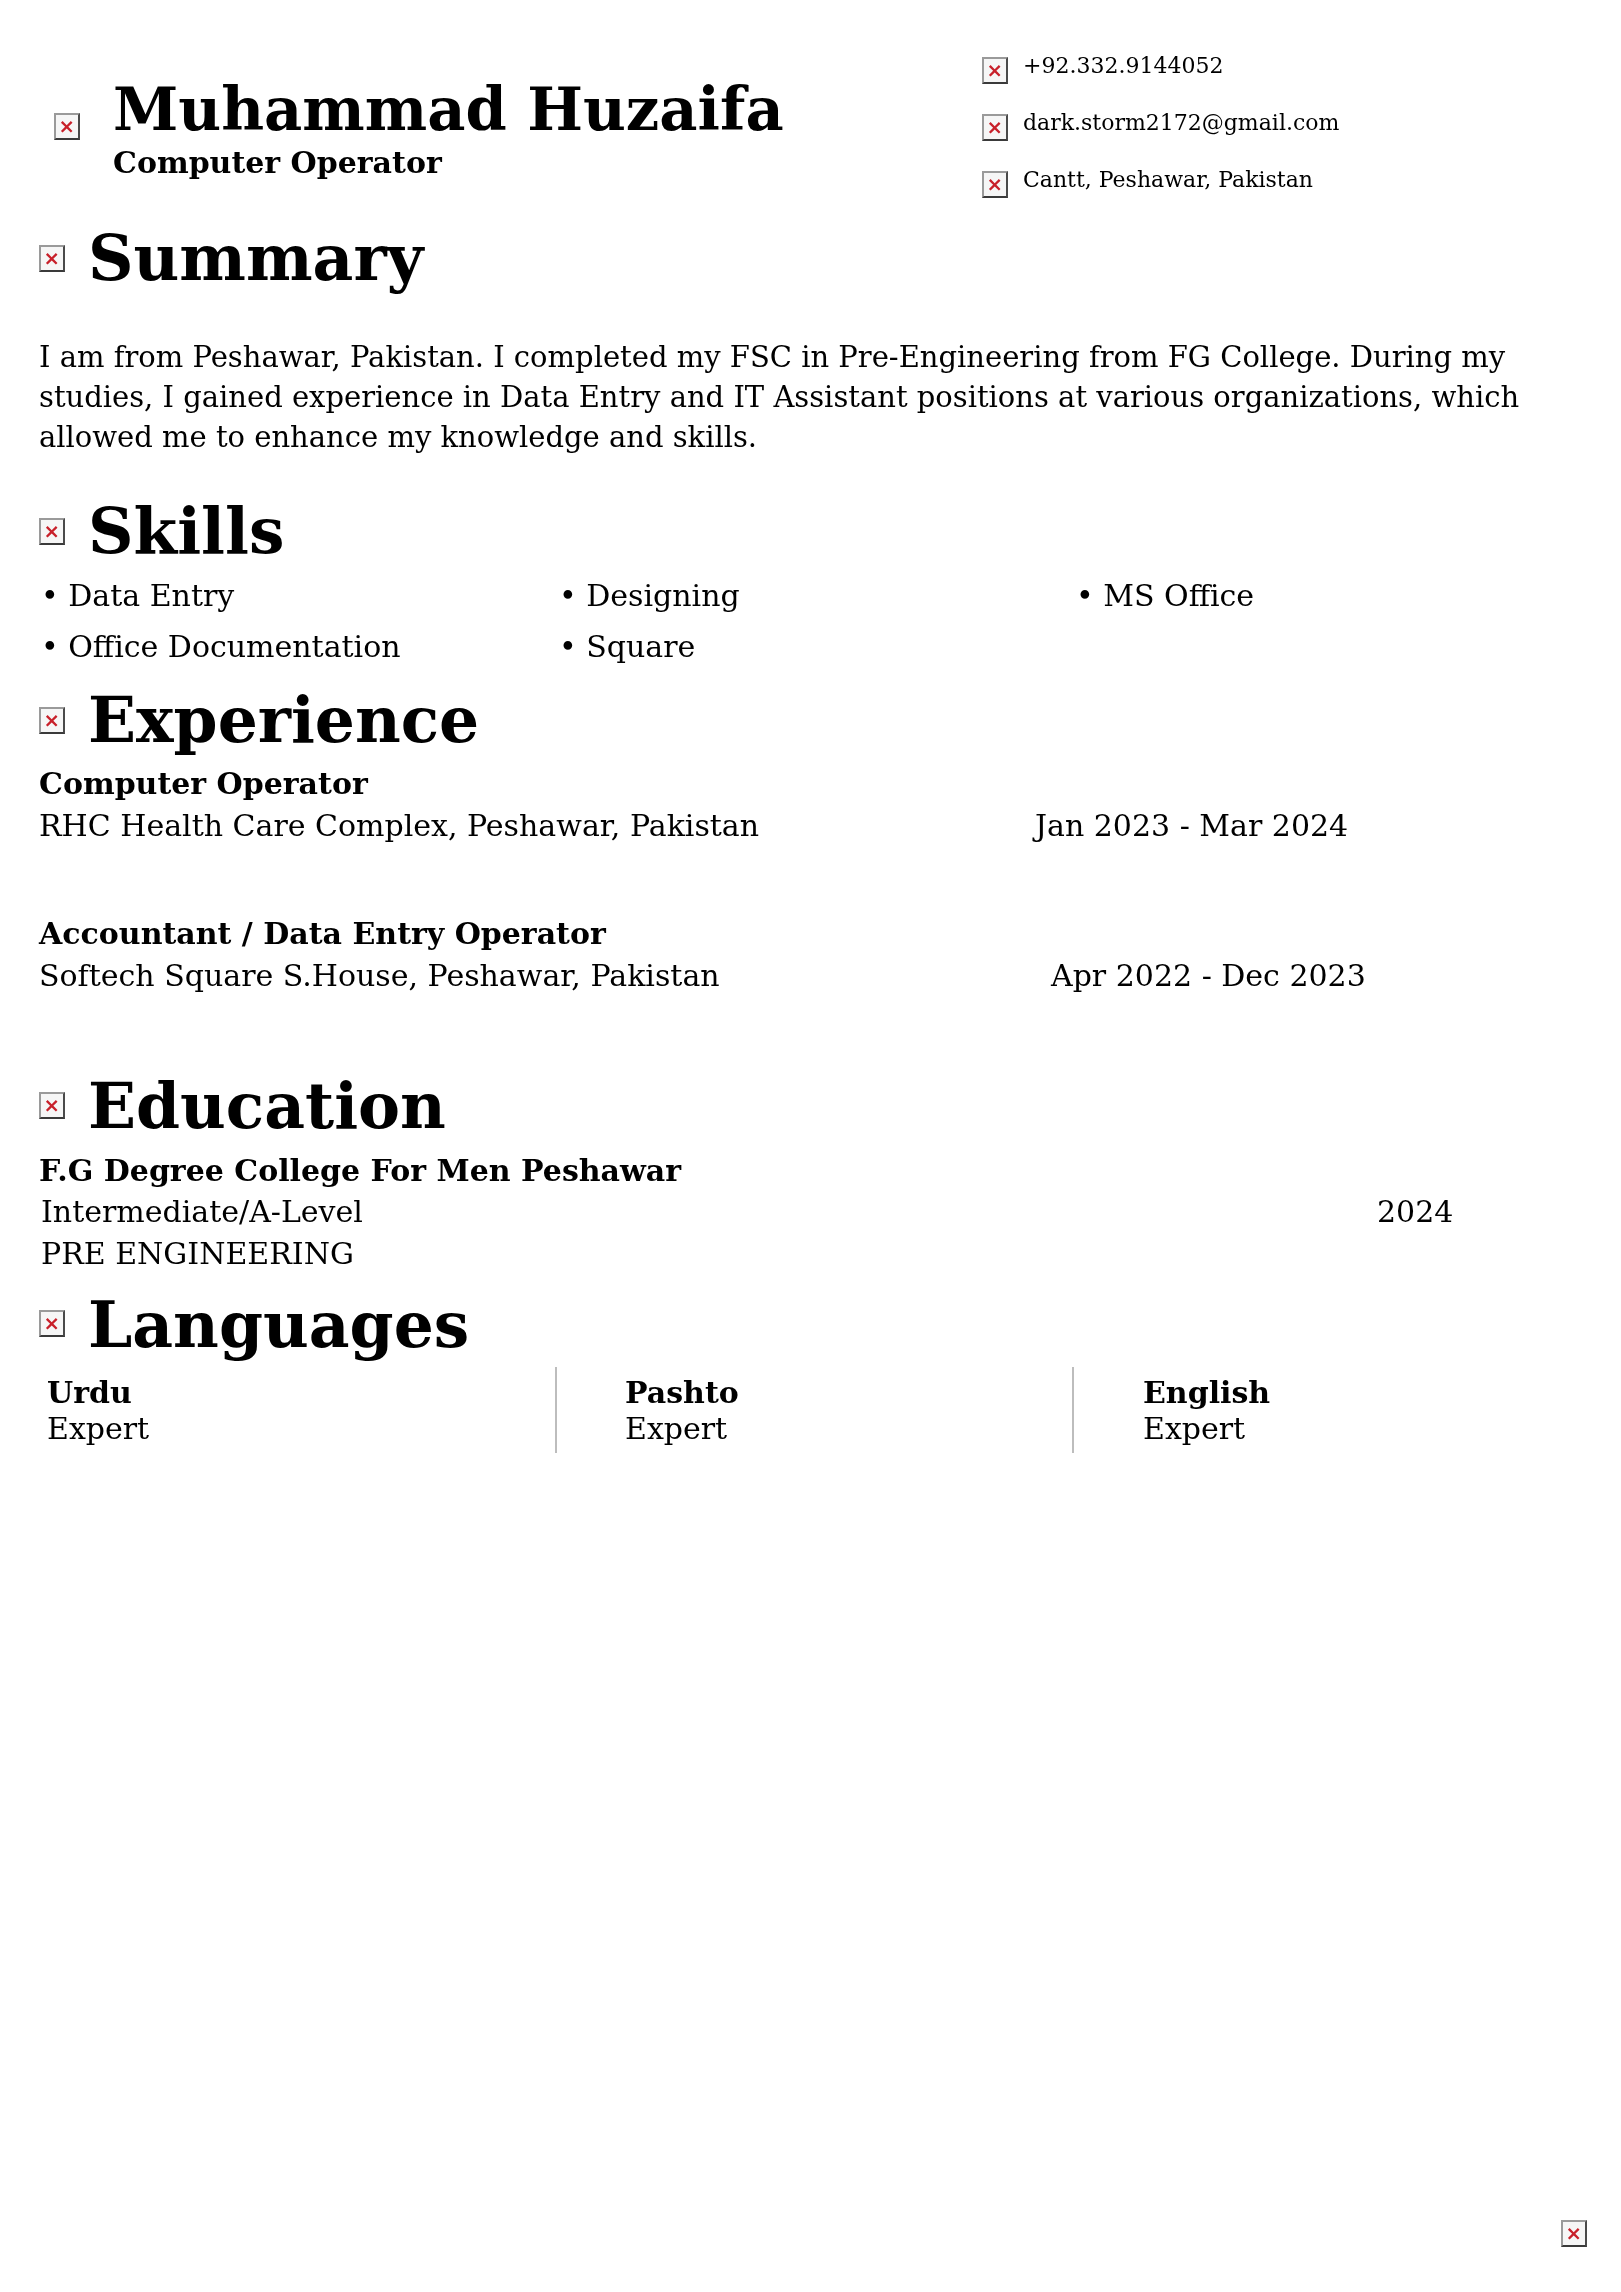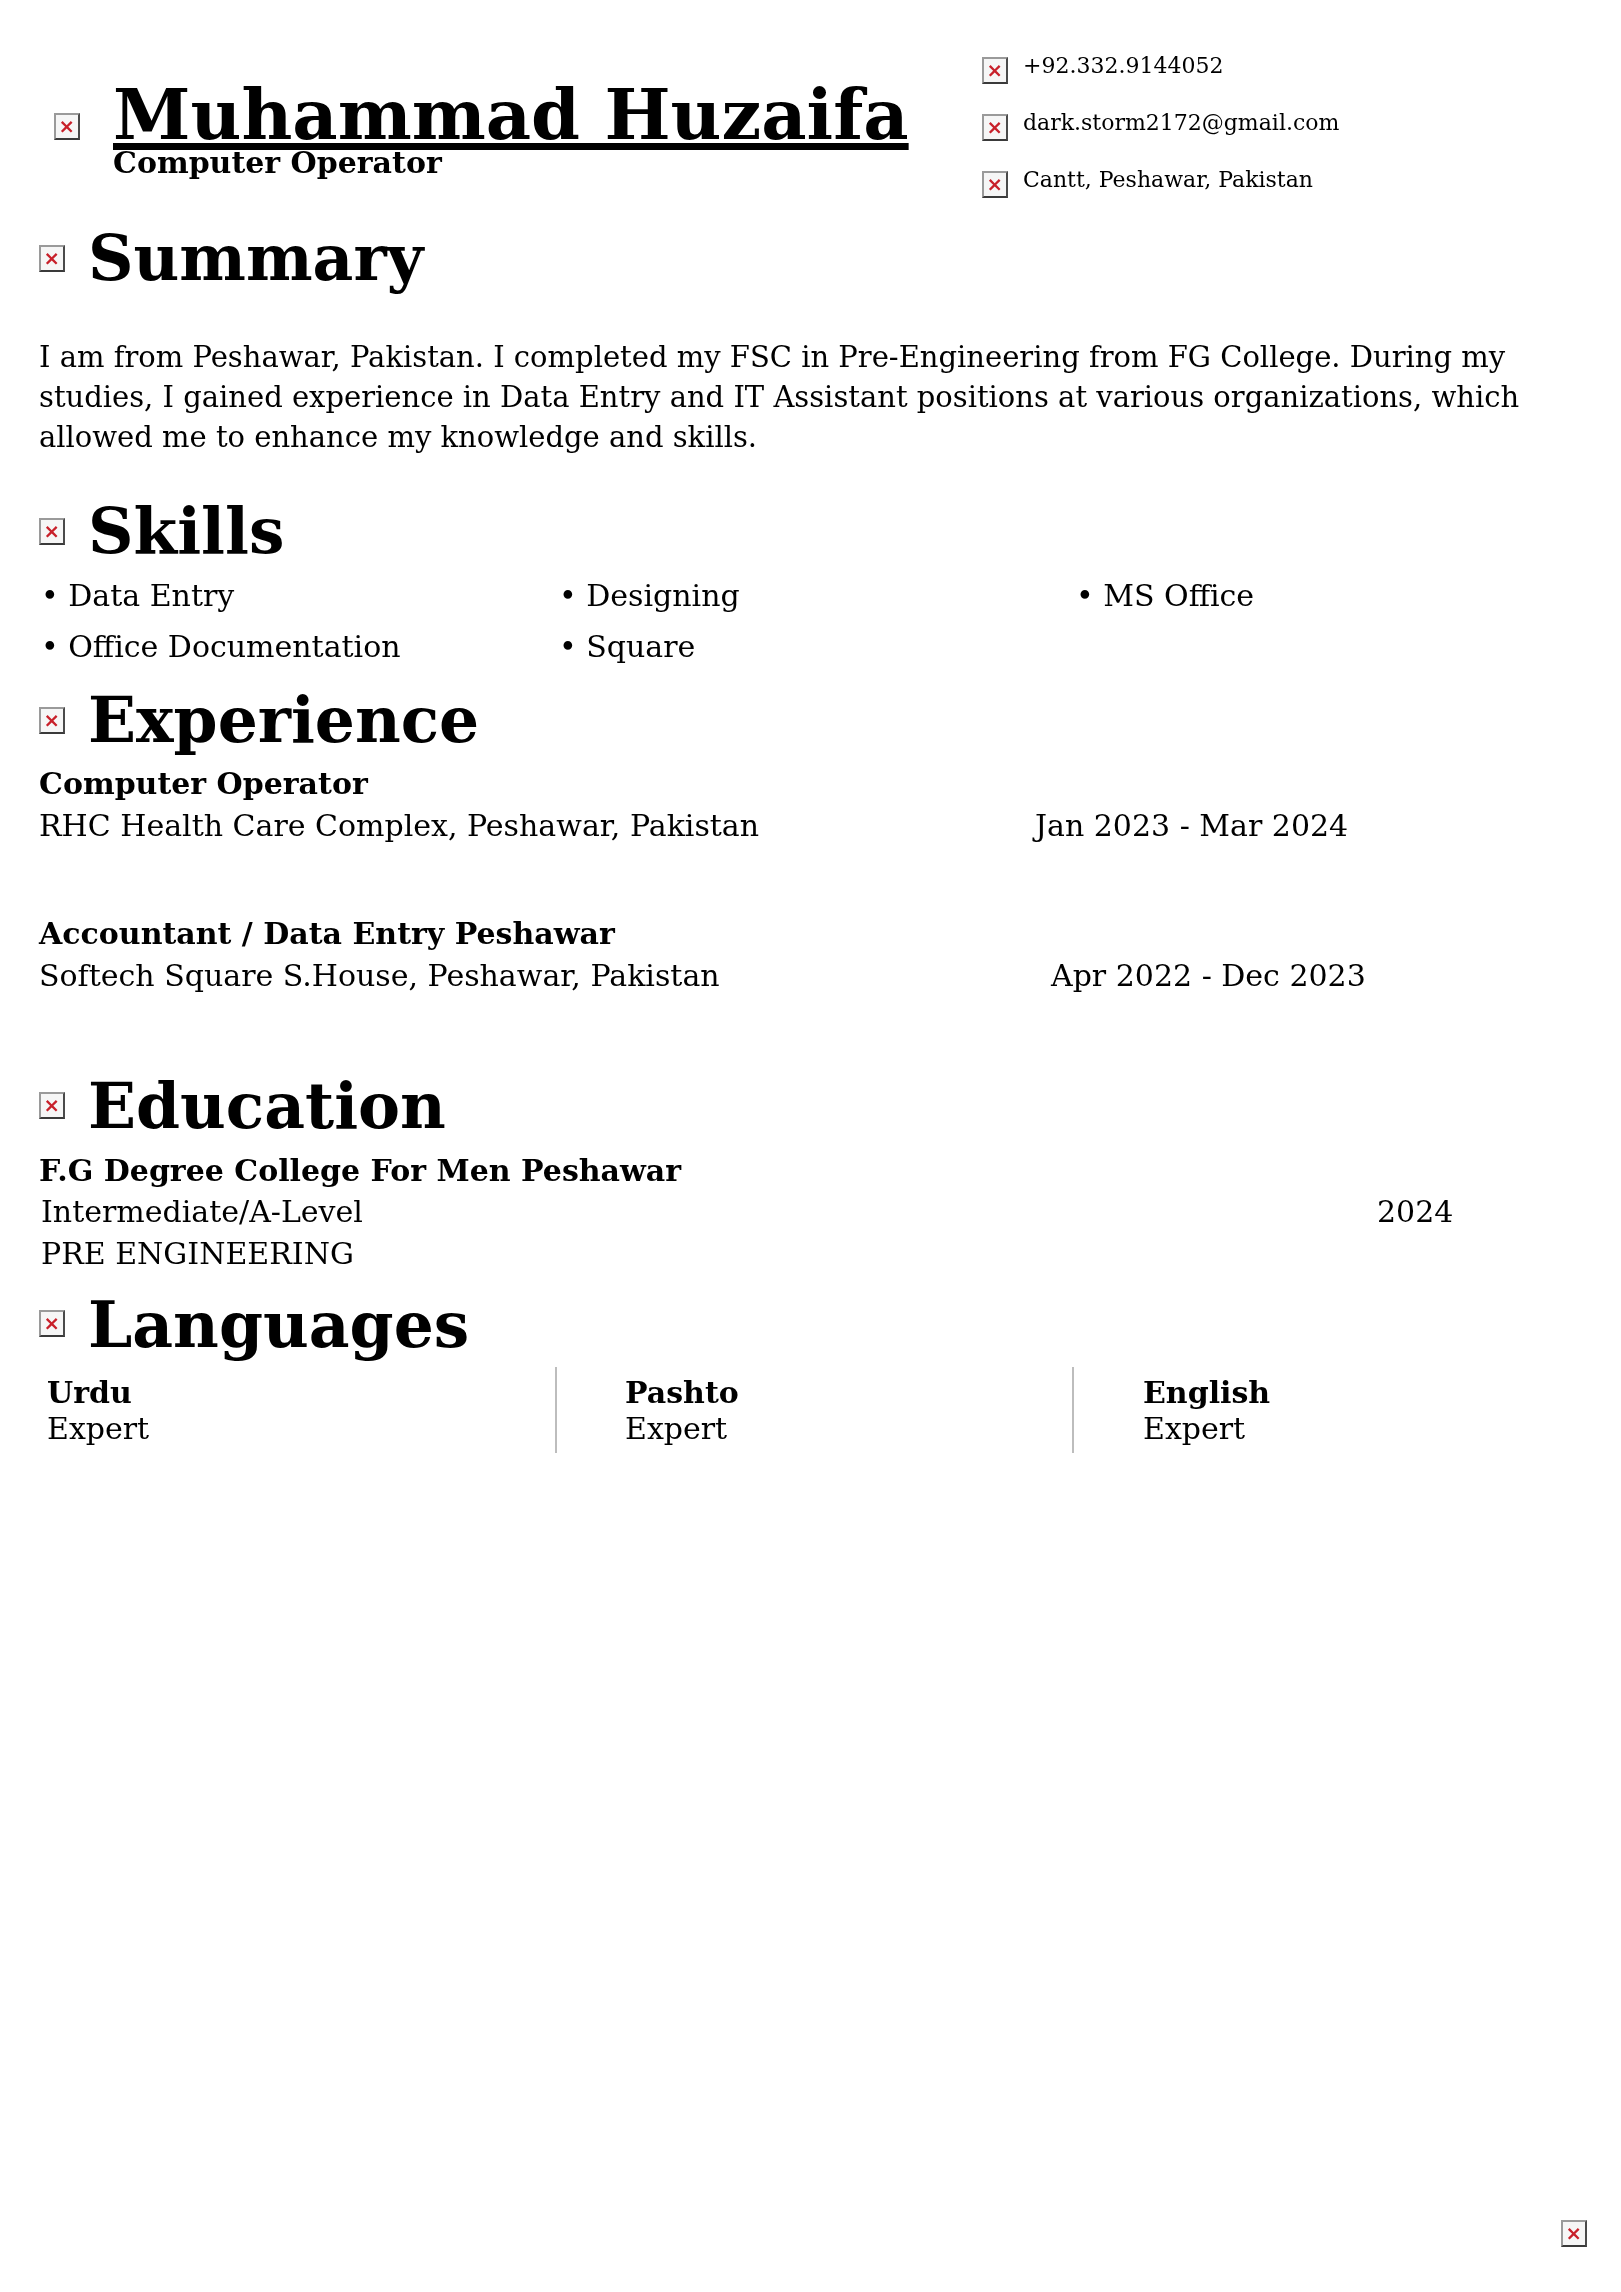--- a/index.html
+++ b/index.html
@@ -14,21 +14,21 @@
     border-top: 2px solid #9a9a9a; border-left: 2px solid #9a9a9a;
     border-right: 2px solid #4a4a4a; border-bottom: 2px solid #3a3a3a;
     box-sizing: border-box;
   }
   .broken-img::after {
     content: "\00d7"; position: absolute; left: 0; right: 0; top: 50%;
     transform: translateY(-52%); text-align: center;
     color: #c8202a; font-weight: bold; font-size: 19.6px; line-height: 1;
     font-family: "DejaVu Sans", sans-serif;
   }
-  .name { font-size: 70px; font-weight: bold; line-height: 1; text-decoration: underline; }
+  .name { font-size: 59px; font-weight: bold; line-height: 1; }
   .subtitle { font-size: 30px; font-weight: bold; line-height: 1; }
   .contact { font-size: 22px; line-height: 1; }
   .section-title { font-size: 63px; font-weight: bold; line-height: 1; text-align: center; }
   .body-text { font-size: 29px; line-height: 40px; }
   .item { font-size: 30px; line-height: 1; }
   .bold { font-weight: bold; }
   .summary-para { position: absolute; left: 39px; top: 337px; width: 1549px; white-space: normal; }
   .divider { position: absolute; width: 2px; background: #bdbdbd; }
 </style>
 </head>
@@ -82,21 +82,21 @@
 <div>
   <div class="broken-img" style="left:39px; top:707px;"></div>
   <div class="abs section-title" style="left:88px; top:689px;">Experience</div>
 
   <div>
     <div class="abs item bold" style="left:39px; top:769px;">Computer Operator</div>
     <div class="abs item" style="left:39px; top:811px;">RHC Health Care Complex, Peshawar, Pakistan</div>
     <div class="abs item" style="left:1035px; top:811px;">Jan 2023 - Mar 2024</div>
   </div>
   <div>
-    <div class="abs item bold" style="left:39px; top:919px;">Accountant / Data Entry Peshawar</div>
+    <div class="abs item bold" style="left:39px; top:919px;">Accountant / Data Entry Operator</div>
     <div class="abs item" style="left:39px; top:961px;">Softech Square S.House, Peshawar, Pakistan</div>
     <div class="abs item" style="left:1051px; top:961px;">Apr 2022 - Dec 2023</div>
   </div>
 </div>
 
 <div>
   <div class="broken-img" style="left:39px; top:1092px;"></div>
   <div class="abs section-title" style="left:88px; top:1075px;">Education</div>
 
   <div>

